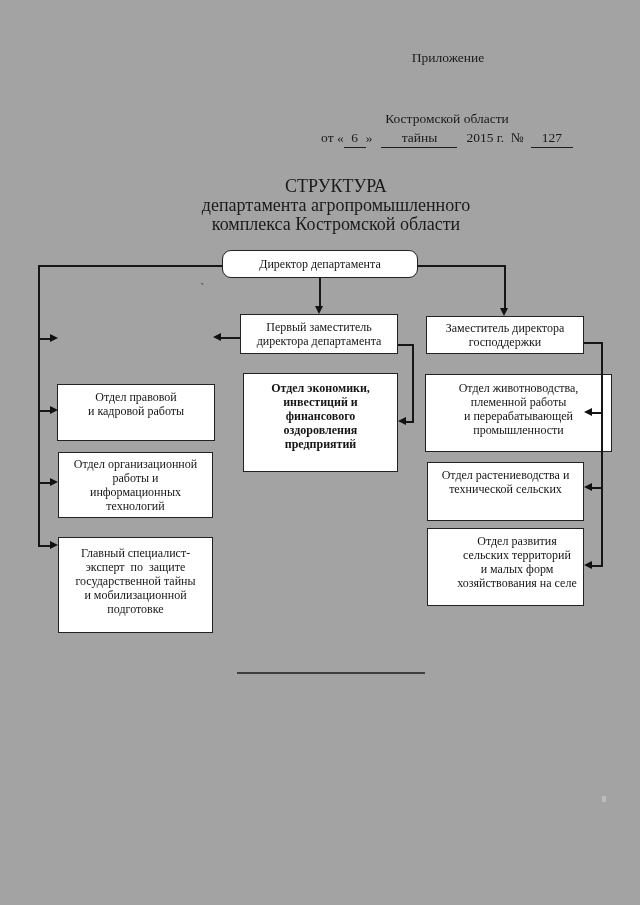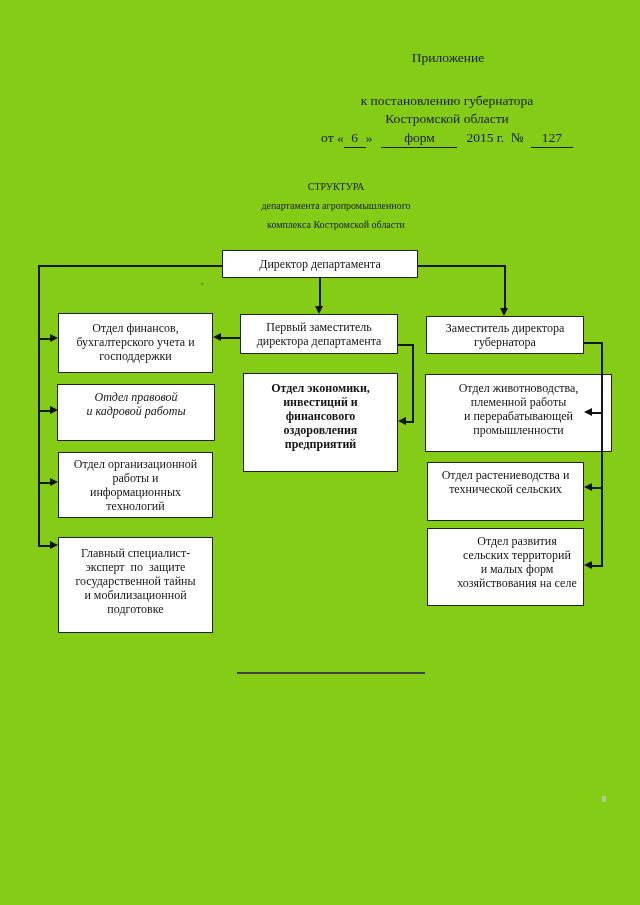--- a/index.html
+++ b/index.html
@@ -1,22 +1,22 @@
 <!DOCTYPE html>
 <html><head>
 <meta charset="utf-8">
 <style>
   html,body{margin:0;padding:0;background:#ffffff;}
   .page{
-    position:relative;width:640px;height:905px;background:#84cc16;overflow:hidden;
+    position:relative;width:640px;height:905px;background:#a3a3a3;overflow:hidden;
     font-family:"Liberation Serif","DejaVu Serif",serif;color:#1a1a1a;
   }
   .txt{position:absolute;text-align:center;}
   .hdr{font-size:13.5px;line-height:18px;}
-  .title{font-size:10px;line-height:19px;}
+  .title{font-size:18px;line-height:19px;}
   .date-line{white-space:pre-wrap;font-size:13.5px;}
   .u{display:inline-block;text-align:center;border-bottom:1.3px solid #1f1f1f;}
   .u-day{width:22px;}
   .u-month{width:76px;margin-left:9px;margin-right:7px;}
   .u-num{width:42px;margin-left:7px;}
   .rest{margin-left:2px;}
 
   .box{
     position:absolute;box-sizing:border-box;border:1.5px solid #222222;background:#ffffff;
   }
@@ -34,38 +34,32 @@
   .divider{position:absolute;height:1.5px;background:#3f3f3f;}
   .tick{position:absolute;font-size:13px;color:#444;}
   .speck{position:absolute;width:4px;height:6px;background:#c9c9c9;opacity:.65;}
 </style>
 </head>
 <body>
 
 <div class="page">
 
   <div class="txt hdr" style="left:348px;top:49px;width:200px;">Приложение</div>
-  <div class="txt hdr" style="left:297px;top:92px;width:300px;">к постановлению губернатора</div>
   <div class="txt hdr" style="left:297px;top:110px;width:300px;">Костромской области</div>
-  <div class="txt hdr date-line" style="left:297px;top:129px;width:300px;"><span>от «</span><span class="u u-day">6</span><span>»</span><span class="u u-month">форм</span><span class="rest">2015 г.  №</span><span class="u u-num">127</span></div>
+  <div class="txt hdr date-line" style="left:297px;top:129px;width:300px;"><span>от «</span><span class="u u-day">6</span><span>»</span><span class="u u-month">тайны</span><span class="rest">2015 г.  №</span><span class="u u-num">127</span></div>
 
   <div class="txt title" style="left:186px;top:177px;width:300px;">СТРУКТУРА</div>
   <div class="txt title" style="left:186px;top:196px;width:300px;">департамента агропромышленного</div>
   <div class="txt title" style="left:186px;top:215px;width:300px;">комплекса Костромской области</div>
 
-  <div class="box" style="left:222px;top:250px;width:196px;height:28px;">
+  <div class="box" style="left:222px;top:250px;width:196px;height:28px;border-radius:9px;">
     <span class="box-label" style="padding-top:6px;">Директор департамента</span>
   </div>
 
-  <div class="box" style="left:58px;top:313px;width:155px;height:60px;">
-    <span class="box-label" style="padding-top:7px;">Отдел финансов,
-бухгалтерского учета и
-господдержки</span>
-  </div>
-  <div class="box" style="left:57px;top:384px;width:158px;height:57px;font-style:italic;">
+  <div class="box" style="left:57px;top:384px;width:158px;height:57px;">
     <span class="box-label" style="padding-top:5px;">Отдел правовой
 и кадровой работы</span>
   </div>
   <div class="box" style="left:58px;top:537px;width:155px;height:96px;">
     <span class="box-label" style="padding-top:8px;">Главный специалист-
 эксперт  по  защите
 государственной тайны
 и мобилизационной
 подготовке</span>
   </div>
@@ -83,21 +77,21 @@
   <div class="box" style="left:243px;top:373px;width:155px;height:99px;">
     <span class="box-label" style="padding-top:7px;font-weight:bold;">Отдел экономики,
 инвестиций и
 финансового
 оздоровления
 предприятий</span>
   </div>
 
   <div class="box" style="left:426px;top:316px;width:158px;height:38px;">
     <span class="box-label" style="padding-top:4px;">Заместитель директора
-губернатора</span>
+господдержки</span>
   </div>
   <div class="box" style="left:425px;top:374px;width:187px;height:78px;">
     <span class="box-label" style="padding-top:6px;">Отдел животноводства,
 племенной работы
 и перерабатывающей
 промышленности</span>
   </div>
   <div class="box" style="left:427px;top:462px;width:157px;height:59px;">
     <span class="box-label" style="padding-top:5px;">Отдел растениеводства и
 технической сельских</span>

